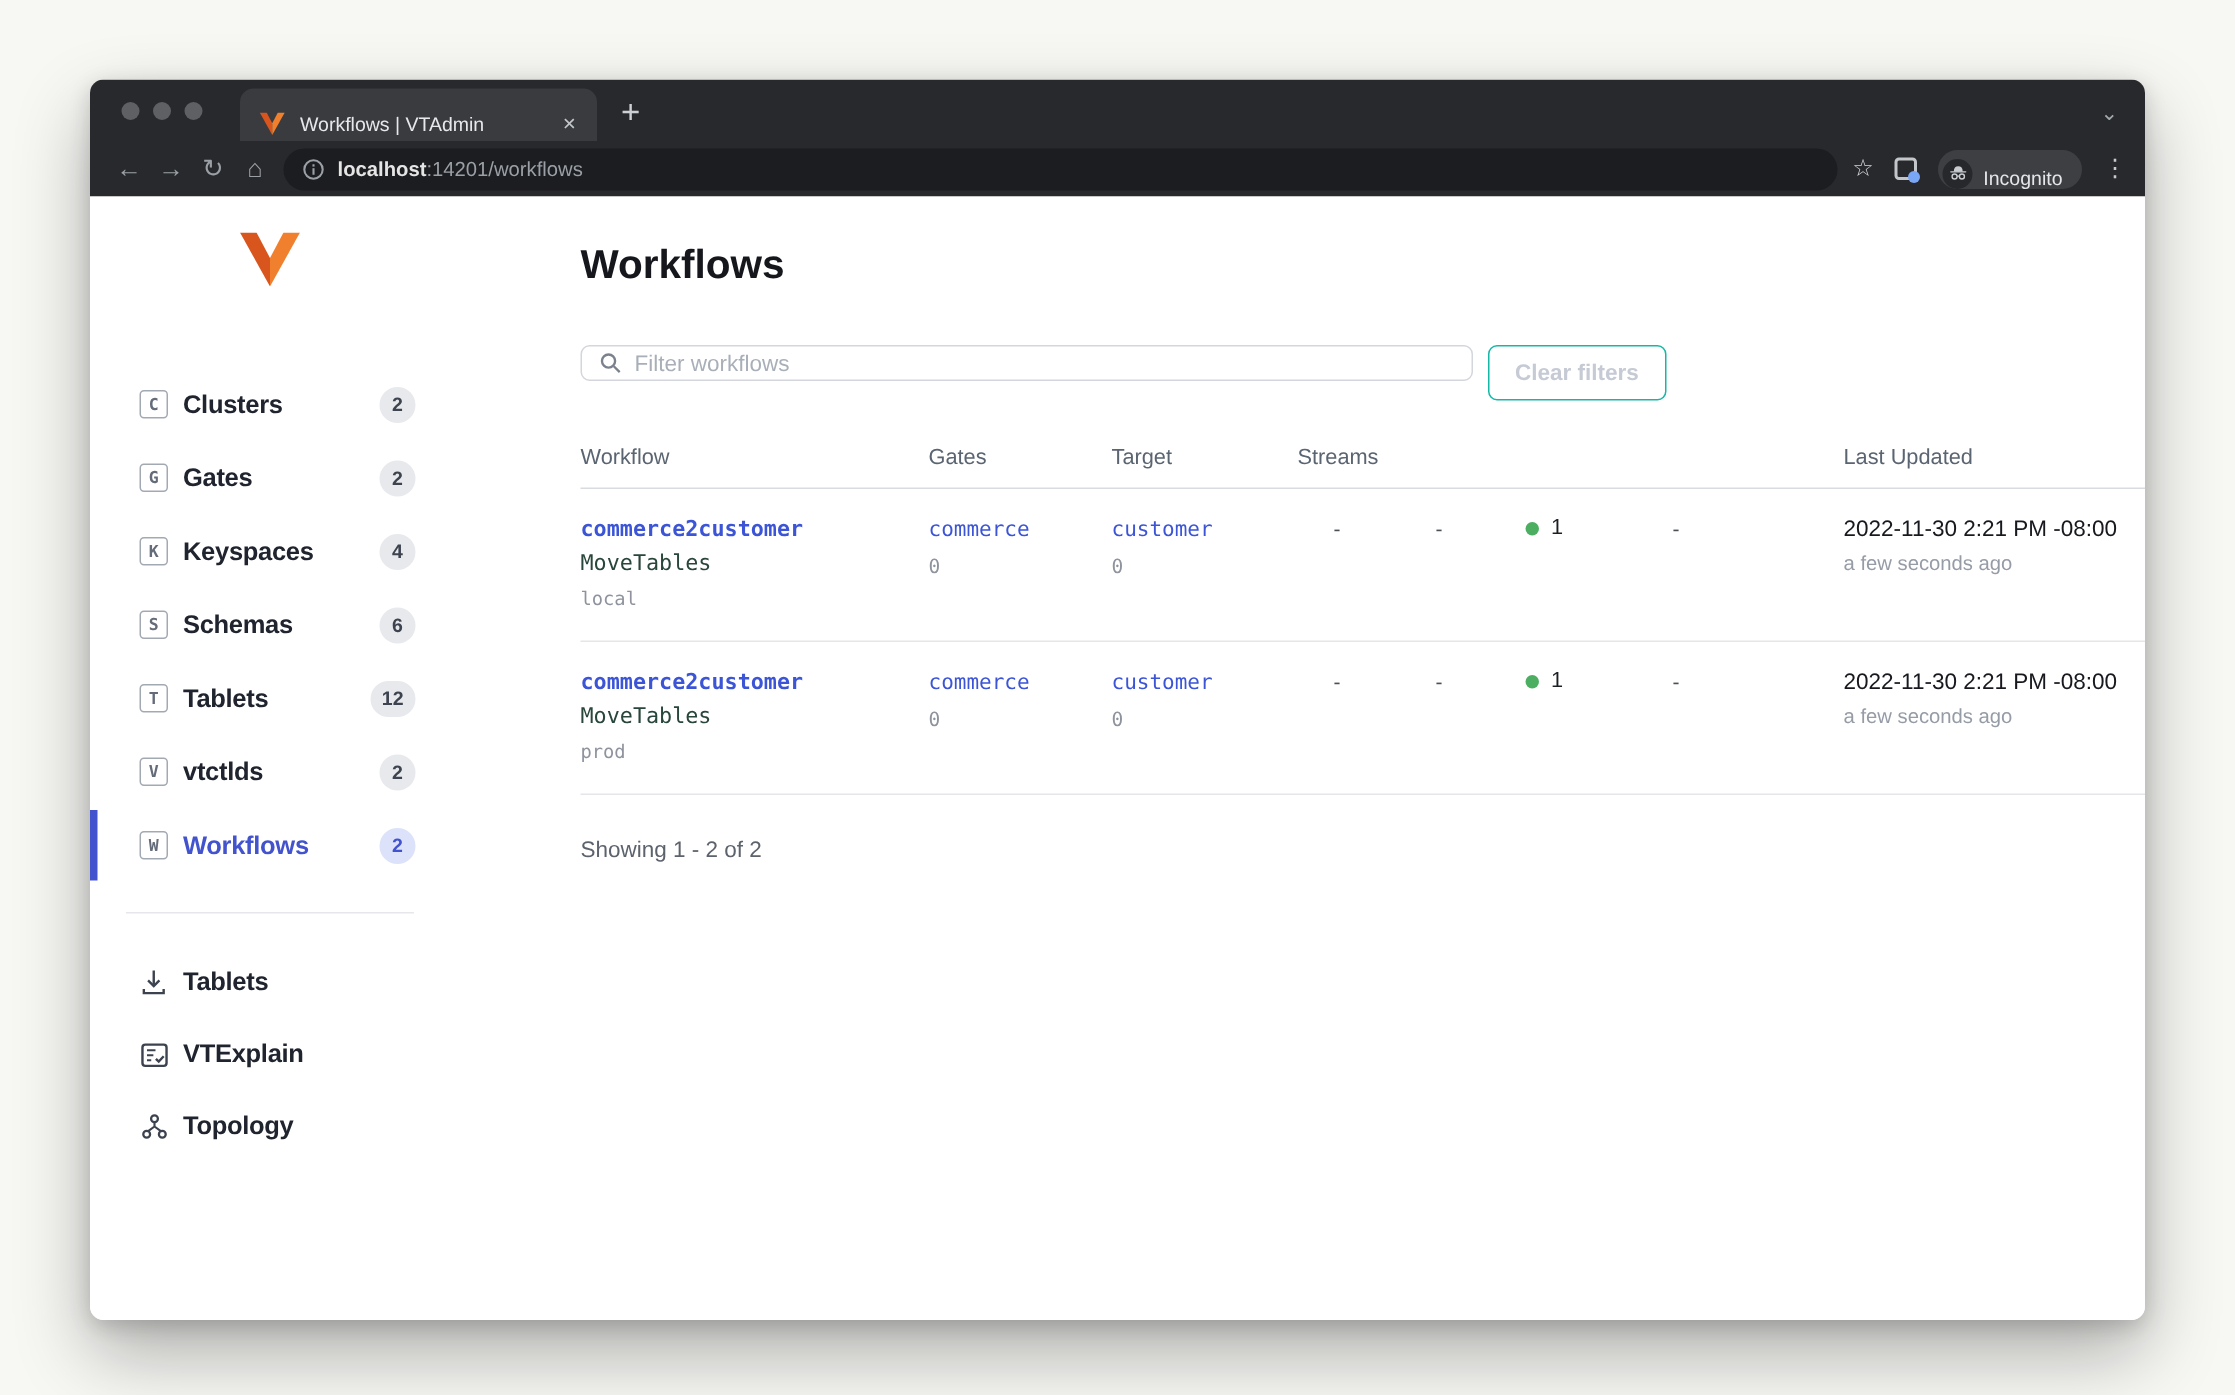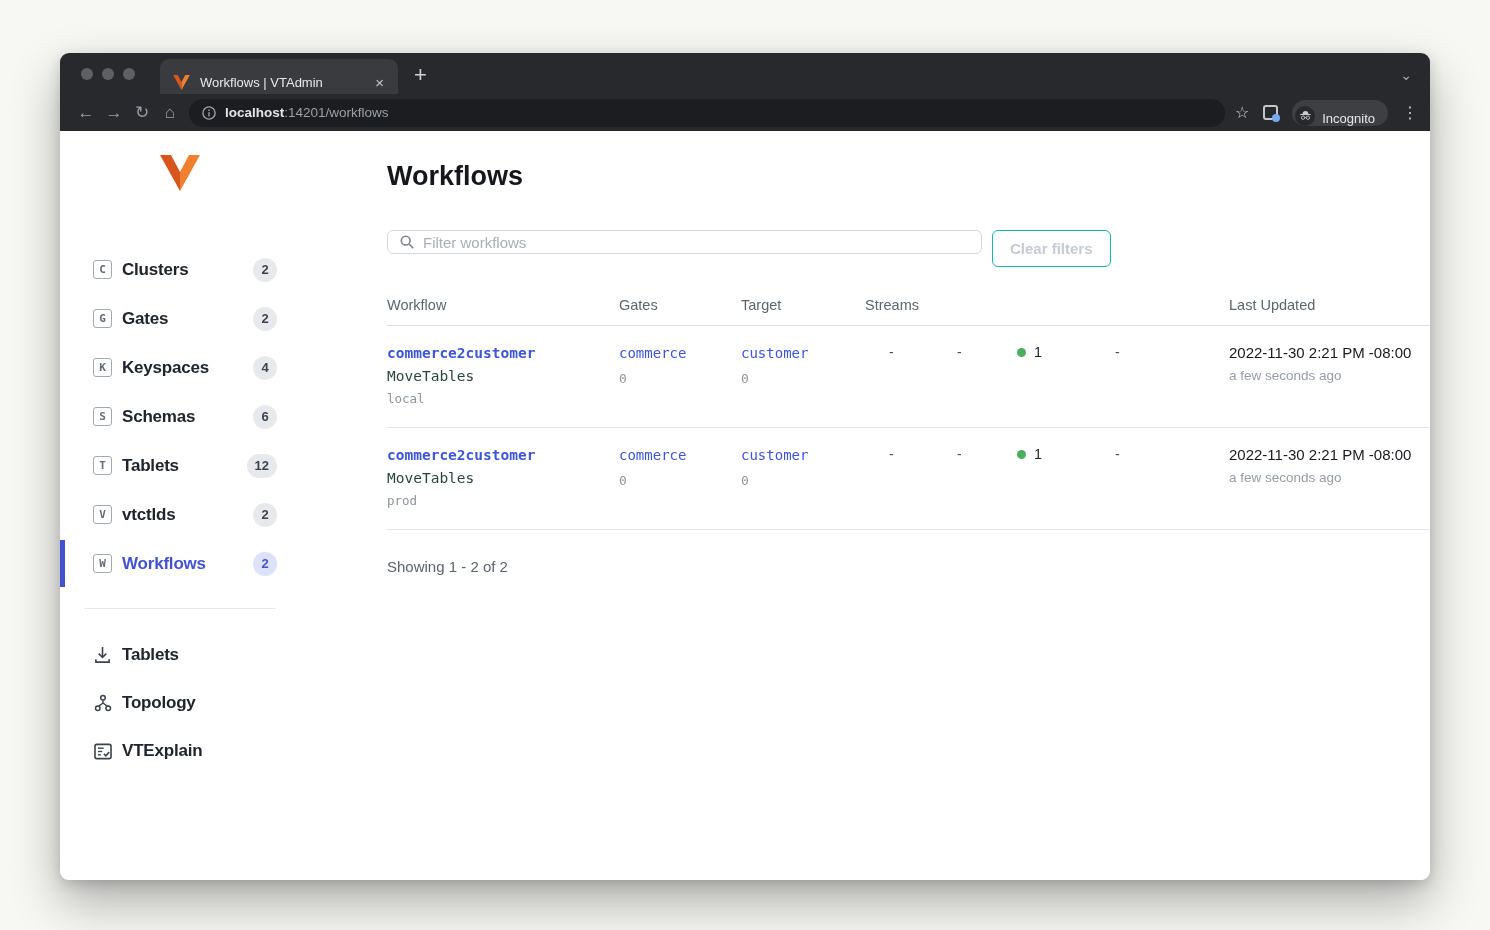--- a/index.html
+++ b/index.html
@@ -247,40 +247,40 @@
           <svg width="17" height="18" viewBox="0 0 18 19">
             <path d="M9 1 v10" stroke="#3c434f" stroke-width="1.7" fill="none"></path>
             <path d="M5 8 L9 12 L13 8" stroke="#3c434f" stroke-width="1.7" fill="none"></path>
             <path d="M2 14 v3 h14 v-3" stroke="#3c434f" stroke-width="1.7" fill="none"></path>
           </svg>
         </span>
         <span class="side-label">Tablets</span>
       </div>
       <div class="side-item">
         <span class="side-icon">
-          <svg width="18" height="18" viewBox="0 0 19 19">
-            <circle cx="9.5" cy="4" r="2.4" fill="none" stroke="#3c434f" stroke-width="1.6"></circle>
-            <circle cx="4" cy="15" r="2.4" fill="none" stroke="#3c434f" stroke-width="1.6"></circle>
-            <circle cx="15" cy="15" r="2.4" fill="none" stroke="#3c434f" stroke-width="1.6"></circle>
-            <path d="M9.5 6.5 v3 M9.5 9.5 L4.8 13 M9.5 9.5 L14.2 13" stroke="#3c434f" stroke-width="1.5" fill="none"></path>
-          </svg>
-        </span>
-        <span class="side-label">Topology</span>
-      </div>
-      <div class="side-item">
-        <span class="side-icon">
           <svg width="18" height="17" viewBox="0 0 19 18">
             <rect x="1" y="1.5" width="17" height="15" rx="2" fill="none" stroke="#3c434f" stroke-width="1.7"></rect>
             <path d="M4.2 5.5 h6" stroke="#3c434f" stroke-width="1.5"></path>
             <path d="M4.2 9 h4.5" stroke="#3c434f" stroke-width="1.5"></path>
             <path d="M4.2 12.5 h3" stroke="#3c434f" stroke-width="1.5"></path>
             <path d="M10.5 11.5 l2 2 l3.5 -3.8" stroke="#3c434f" stroke-width="1.7" fill="none"></path>
           </svg>
         </span>
         <span class="side-label">VTExplain</span>
+      </div>
+      <div class="side-item">
+        <span class="side-icon">
+          <svg width="18" height="18" viewBox="0 0 19 19">
+            <circle cx="9.5" cy="4" r="2.4" fill="none" stroke="#3c434f" stroke-width="1.6"></circle>
+            <circle cx="4" cy="15" r="2.4" fill="none" stroke="#3c434f" stroke-width="1.6"></circle>
+            <circle cx="15" cy="15" r="2.4" fill="none" stroke="#3c434f" stroke-width="1.6"></circle>
+            <path d="M9.5 6.5 v3 M9.5 9.5 L4.8 13 M9.5 9.5 L14.2 13" stroke="#3c434f" stroke-width="1.5" fill="none"></path>
+          </svg>
+        </span>
+        <span class="side-label">Topology</span>
       </div>
     </aside>
 
     <main class="main">
       <h1 class="page-title">Workflows</h1>
 
       <div class="controls">
         <div class="filter-box">
           <span style="display:flex;">
             <svg width="14" height="14" viewBox="0 0 16 16">

